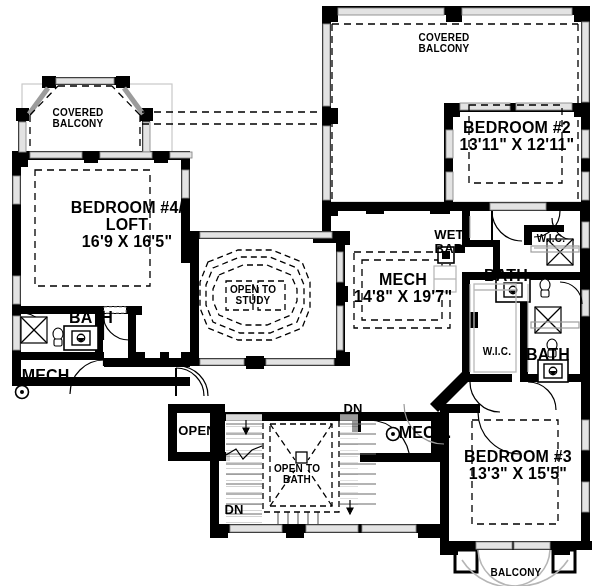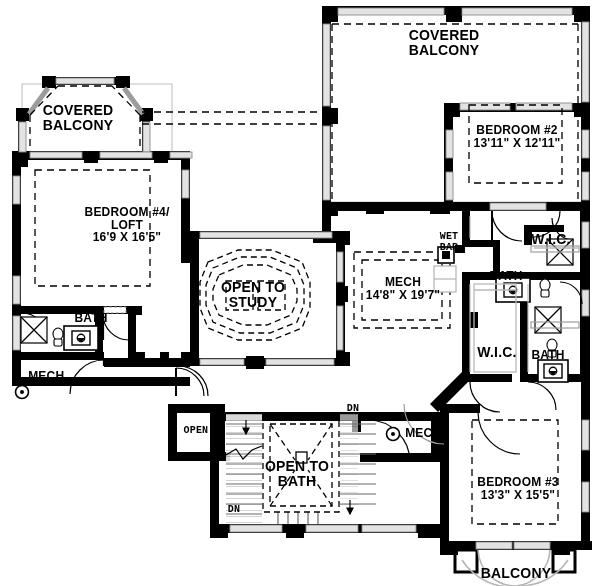--- a/index.html
+++ b/index.html
@@ -16,23 +16,23 @@
     font-family:"Liberation Sans", sans-serif;
     font-weight:bold;
     color:#000000;
     text-align:center;
     line-height:1.05;
     white-space:pre;
     letter-spacing:0.2px;
     transform:translate(-50%,-50%);
     pointer-events:none;
   }
-  .s12{font-size:12px;}
-  .s11{font-size:14px;}
-  .s10{font-size:10px;font-family:Liberation Mono, monospace;}
+  .s12{font-size:16px;}
+  .s11{font-size:10px;}
+  .s10{font-size:13px;}
 </style>
 </head>
 <body>
 
 <div id="plan">
 
   <svg width="600" height="586" viewBox="0 0 600 586">
     <defs>
       <pattern id="treads" width="6" height="6" patternUnits="userSpaceOnUse">
         <rect width="6" height="6" fill="#ffffff"></rect>
@@ -411,21 +411,21 @@
   </svg>
 
   <div class="lbl s11" style="left:78px;top:118px;"><span>COVERED</span><br><span>BALCONY</span></div>
 
   <div class="lbl s11" style="left:444px;top:43px;"><span>COVERED</span><br><span>BALCONY</span></div>
 
   <div class="lbl s12" style="left:79px;top:225px;margin-left:48px;"><span>BEDROOM #4/</span><br><span>LOFT</span><br><span>16'9 X 16'5"</span></div>
 
   <div class="lbl s12" style="left:517px;top:137px;"><span>BEDROOM #2</span><br><span>13'11" X 12'11"</span></div>
 
-  <div class="lbl s12" style="left:518px;top:466px;margin-top:23px;"><span>BEDROOM #3</span><br><span>13'3" X 15'5"</span></div>
+  <div class="lbl s12" style="left:518px;top:466px;"><span>BEDROOM #3</span><br><span>13'3" X 15'5"</span></div>
 
   <div class="lbl s12" style="left:403px;top:289px;"><span>MECH</span><br><span>14'8" X 19'7"</span></div>
 
   <div class="lbl s11" style="left:253px;top:295px;"><span>OPEN TO</span><br><span>STUDY</span></div>
 
   <div class="lbl s11" style="left:297px;top:474px;"><span>OPEN TO</span><br><span>BATH</span></div>
 
   <div class="lbl s12" style="left:91px;top:318px;">BATH</div>
 
   <div class="lbl s12" style="left:506px;top:276px;">BATH</div>

